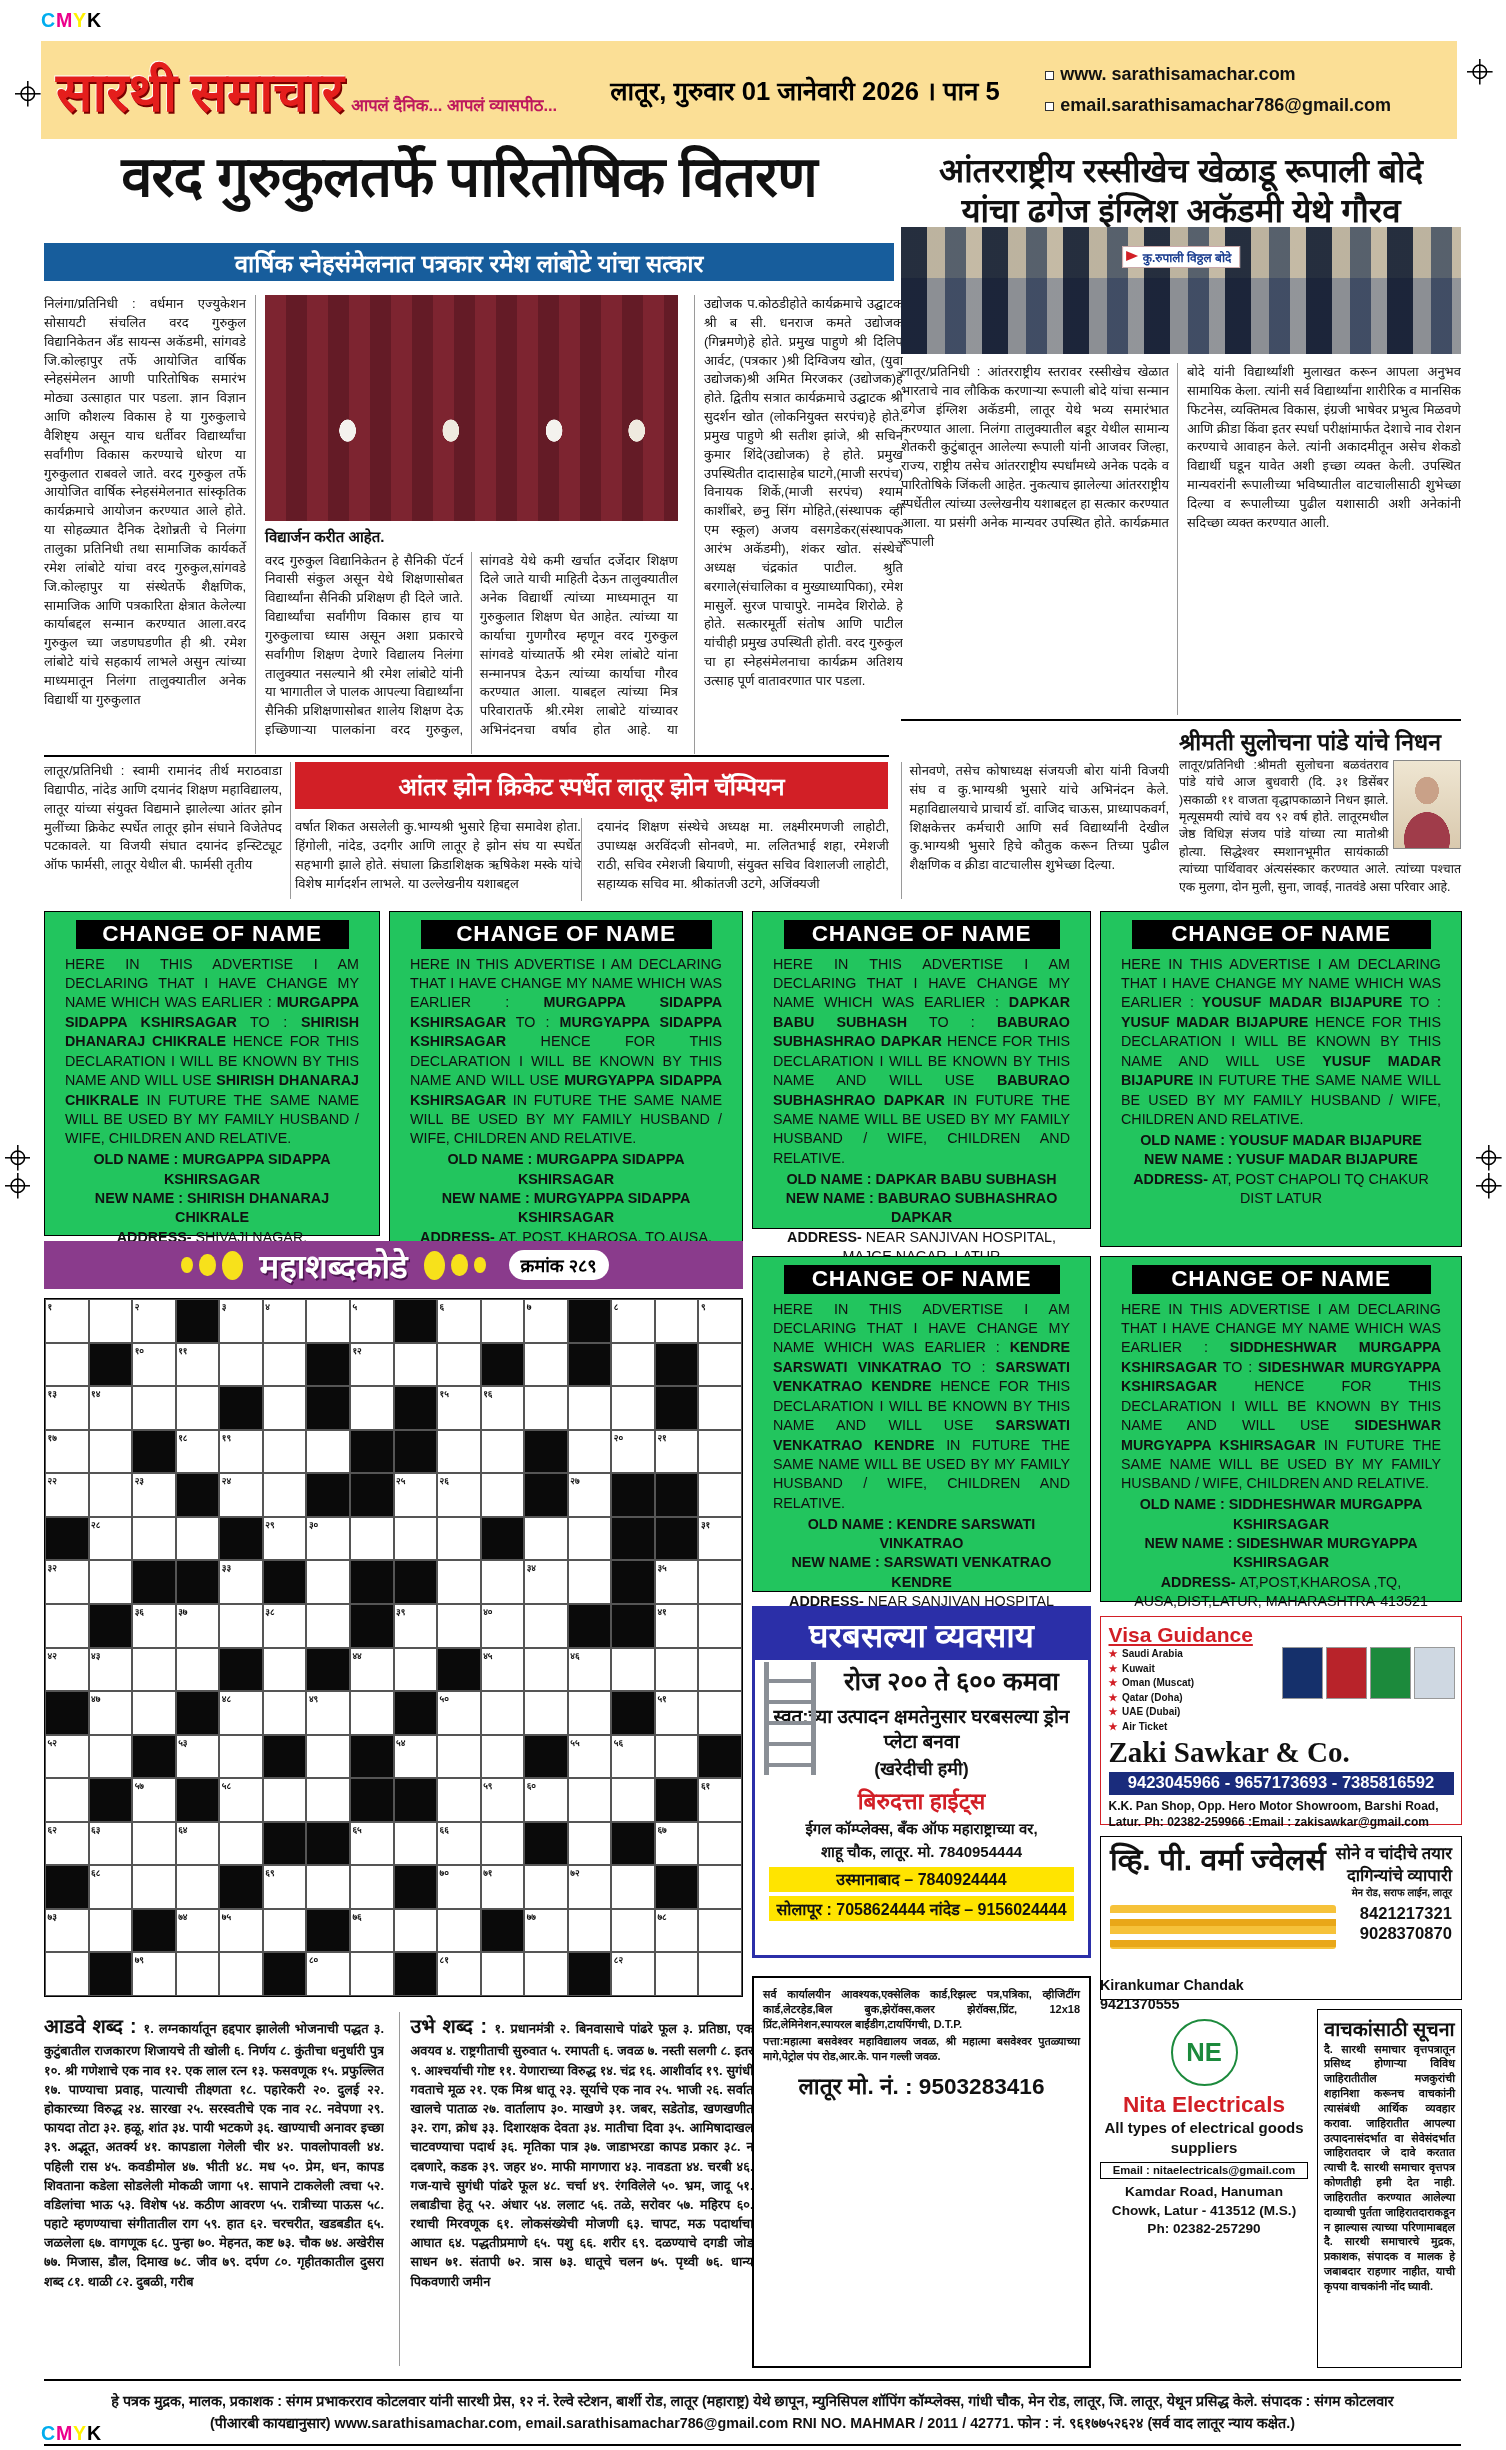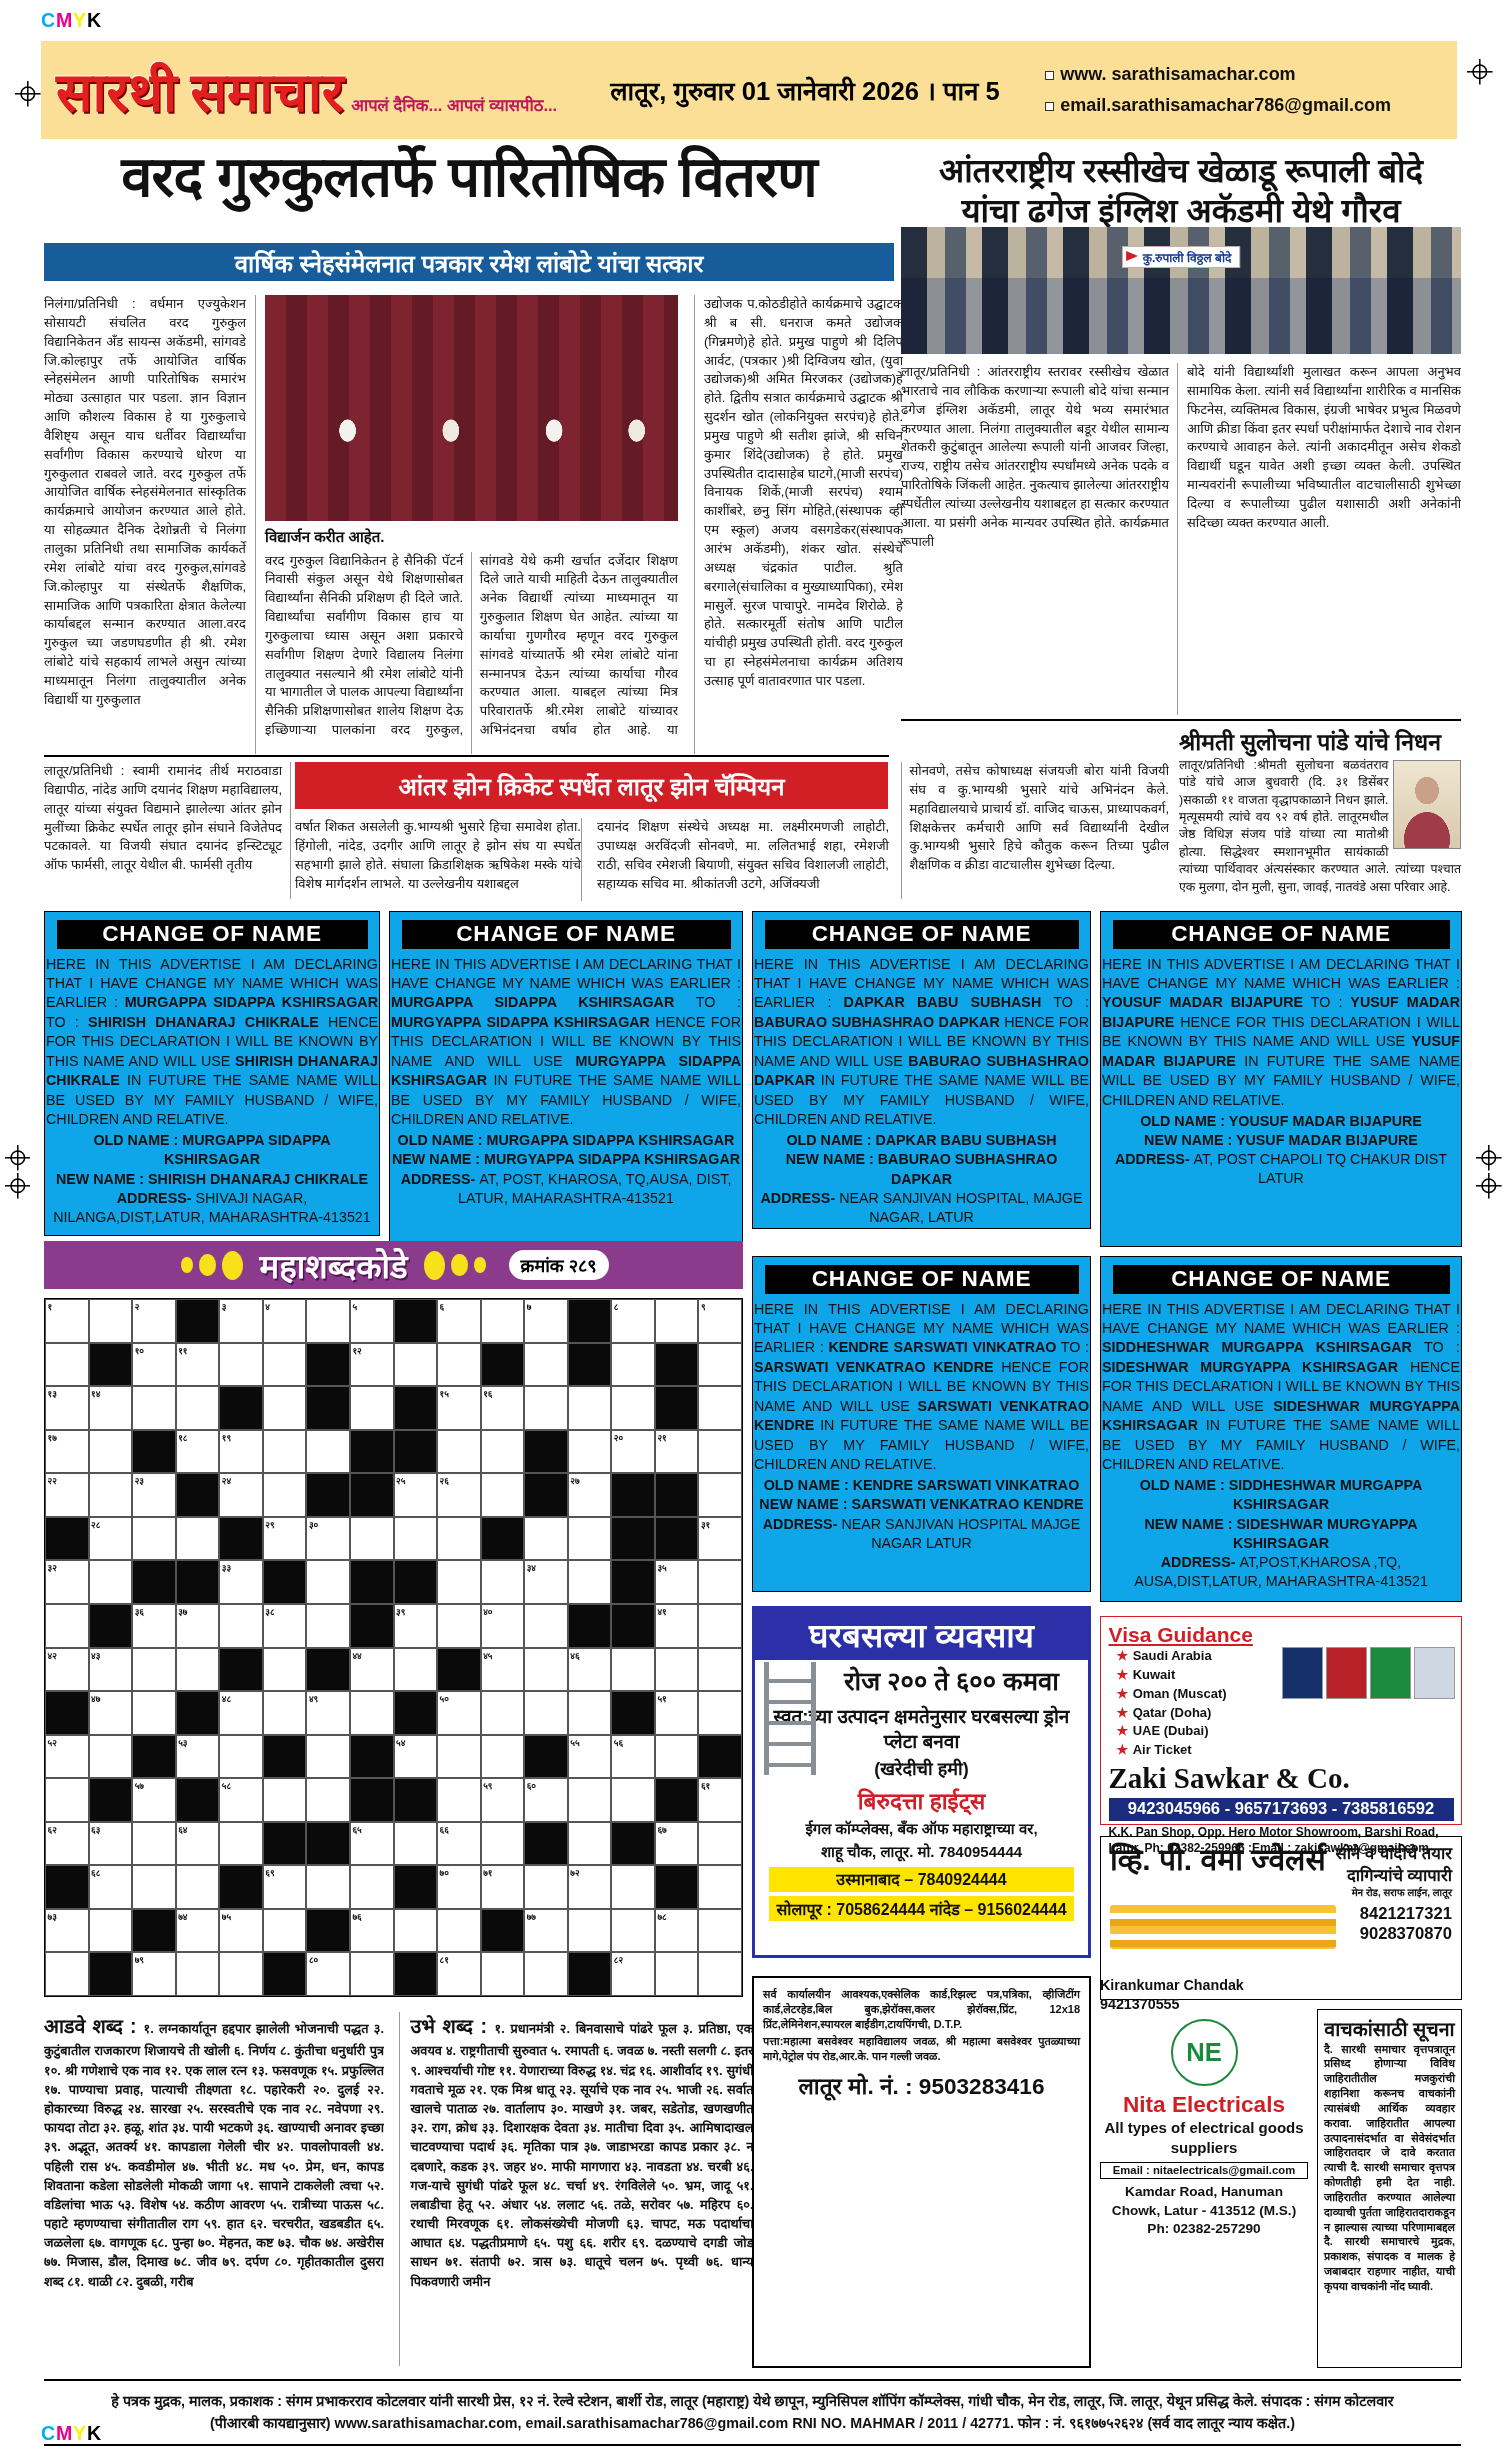--- a/index.html
+++ b/index.html
@@ -61,21 +61,21 @@
   
   .obit{left:1179px;top:725px;width:282px;height:178px;}
   .obit-title{font-size:23px;font-weight:bold;white-space:nowrap;}
   .obit-photo{float:right;width:66px;height:87px;margin:3px 0 3px 4.5px;border:0.8px solid #888;background:
      radial-gradient(19.6px 22.6px at 50% 34%, #c9a188 0 60%, transparent 61%),
      radial-gradient(38px 45px at 50% 90%, #a03c4a 0 60%, transparent 61%),
      linear-gradient(#efe6d2,#d9c9ae);}
   .obit-body{font-size:12.4px;line-height:1.4;}
 
   
-  .con-box{position:absolute;border:1.5px solid #000;background:#0ea5e9;padding:6px 1px;box-sizing:border-box;}
+  .con-box{position:absolute;border:1.5px solid #000;background:#22c55e;padding:6px 20px;box-sizing:border-box;}
   .con-title{background:#000;color:#fff;font-weight:bold;font-size:22.6px;text-align:center;margin:1.5px 10.5px 6px 10.5px;padding:1.5px 0;letter-spacing:0.8px;}
   .con-body{font-size:14.3px;line-height:1.36;text-align:justify;}
   .con-names{font-size:14.3px;font-weight:bold;text-align:center;line-height:1.35;margin-top:1.5px;}
 
   
   .cw-header{left:44px;top:1241px;width:699px;height:48px;background:#8a3b8c;display:flex;align-items:center;justify-content:center;}
   .cw-title{color:#fff;font-size:33px;font-weight:bold;margin:0 13.6px;text-shadow:1.5px 1.5px 0 #4d1450;}
   .cw-dots span{display:inline-block;background:#f7e11b;border-radius:50%;margin:0 3px;vertical-align:middle;}
   .cw-dots .d1{width:12px;height:16.6px;} .cw-dots .d2{width:16.6px;height:22.6px;} .cw-dots .d3{width:21px;height:29px;}
   .cw-num-pill{background:#fff;border-radius:15px;color:#000;font-size:18px;font-weight:bold;padding:3px 12px;margin-left:19.6px;white-space:nowrap;}
@@ -96,21 +96,21 @@
   .ghar-earn{font-size:25.6px;font-weight:bold;text-align:center;line-height:1.25;margin-top:6px;}
   .ghar-ladder{position:absolute;left:9px;top:53px;width:42px;height:113px;border-left:5.3px solid #8a8f96;border-right:5.3px solid #8a8f96;background:repeating-linear-gradient(#0000 0 16.6px,#8a8f96 16.6px 21px);}
   .ghar-mid{font-size:19px;font-weight:bold;text-align:center;line-height:1.3;margin-top:7.5px;}
   .ghar-hamI{font-size:18px;font-weight:bold;text-align:center;margin-top:1.5px;}
   .ghar-bir{color:#d21f26;font-size:22.6px;font-weight:bold;text-align:center;margin-top:4.5px;}
   .ghar-addr{font-size:15px;font-weight:bold;text-align:center;line-height:1.35;margin-top:3px;}
   .ghar-ph{font-size:16px;font-weight:bold;text-align:center;background:#ffe400;margin:4.5px 13.6px 0 13.6px;padding:1.5px 0;}
 
   .ad-zaki{left:1100px;top:1616px;width:362px;height:209px;border:1.5px solid #d21f26;box-sizing:border-box;padding:6px 7.5px;}
   .zaki-visa{color:#d21f26;font-size:21px;font-weight:bold;text-decoration:underline;}
-  .zaki-list{font-size:13px;font-weight:bold;line-height:1.45;margin-left:8px;}
+  .zaki-list{font-size:10px;font-weight:bold;line-height:1.45;}
   .zaki-list .st{color:#d21f26;margin-right:4.5px;}
   .zaki-imgs{position:absolute;right:6px;top:30px;display:flex;gap:3px;}
   .zaki-imgs div{width:39px;height:50px;border:0.8px solid #999;}
   .zaki-name{font-size:29px;font-weight:bold;font-family:"Liberation Serif",serif;margin-top:1.5px;}
   .zaki-ph{font-size:16.6px;font-weight:bold;color:#fff;background:#1a2c7c;text-align:center;padding:1.5px 0;margin-top:3px;}
   .zaki-addr{font-size:12px;font-weight:bold;line-height:1.3;margin-top:4.5px;}
 
   .ad-verma{left:1100px;top:1836px;width:362px;height:164px;border:1.5px solid #000;box-sizing:border-box;padding:6px 9px;}
   .verma-name{font-size:30px;font-weight:bold;line-height:1.1;}
   .verma-sub{font-size:16.6px;font-weight:bold;line-height:1.3;text-align:right;}

